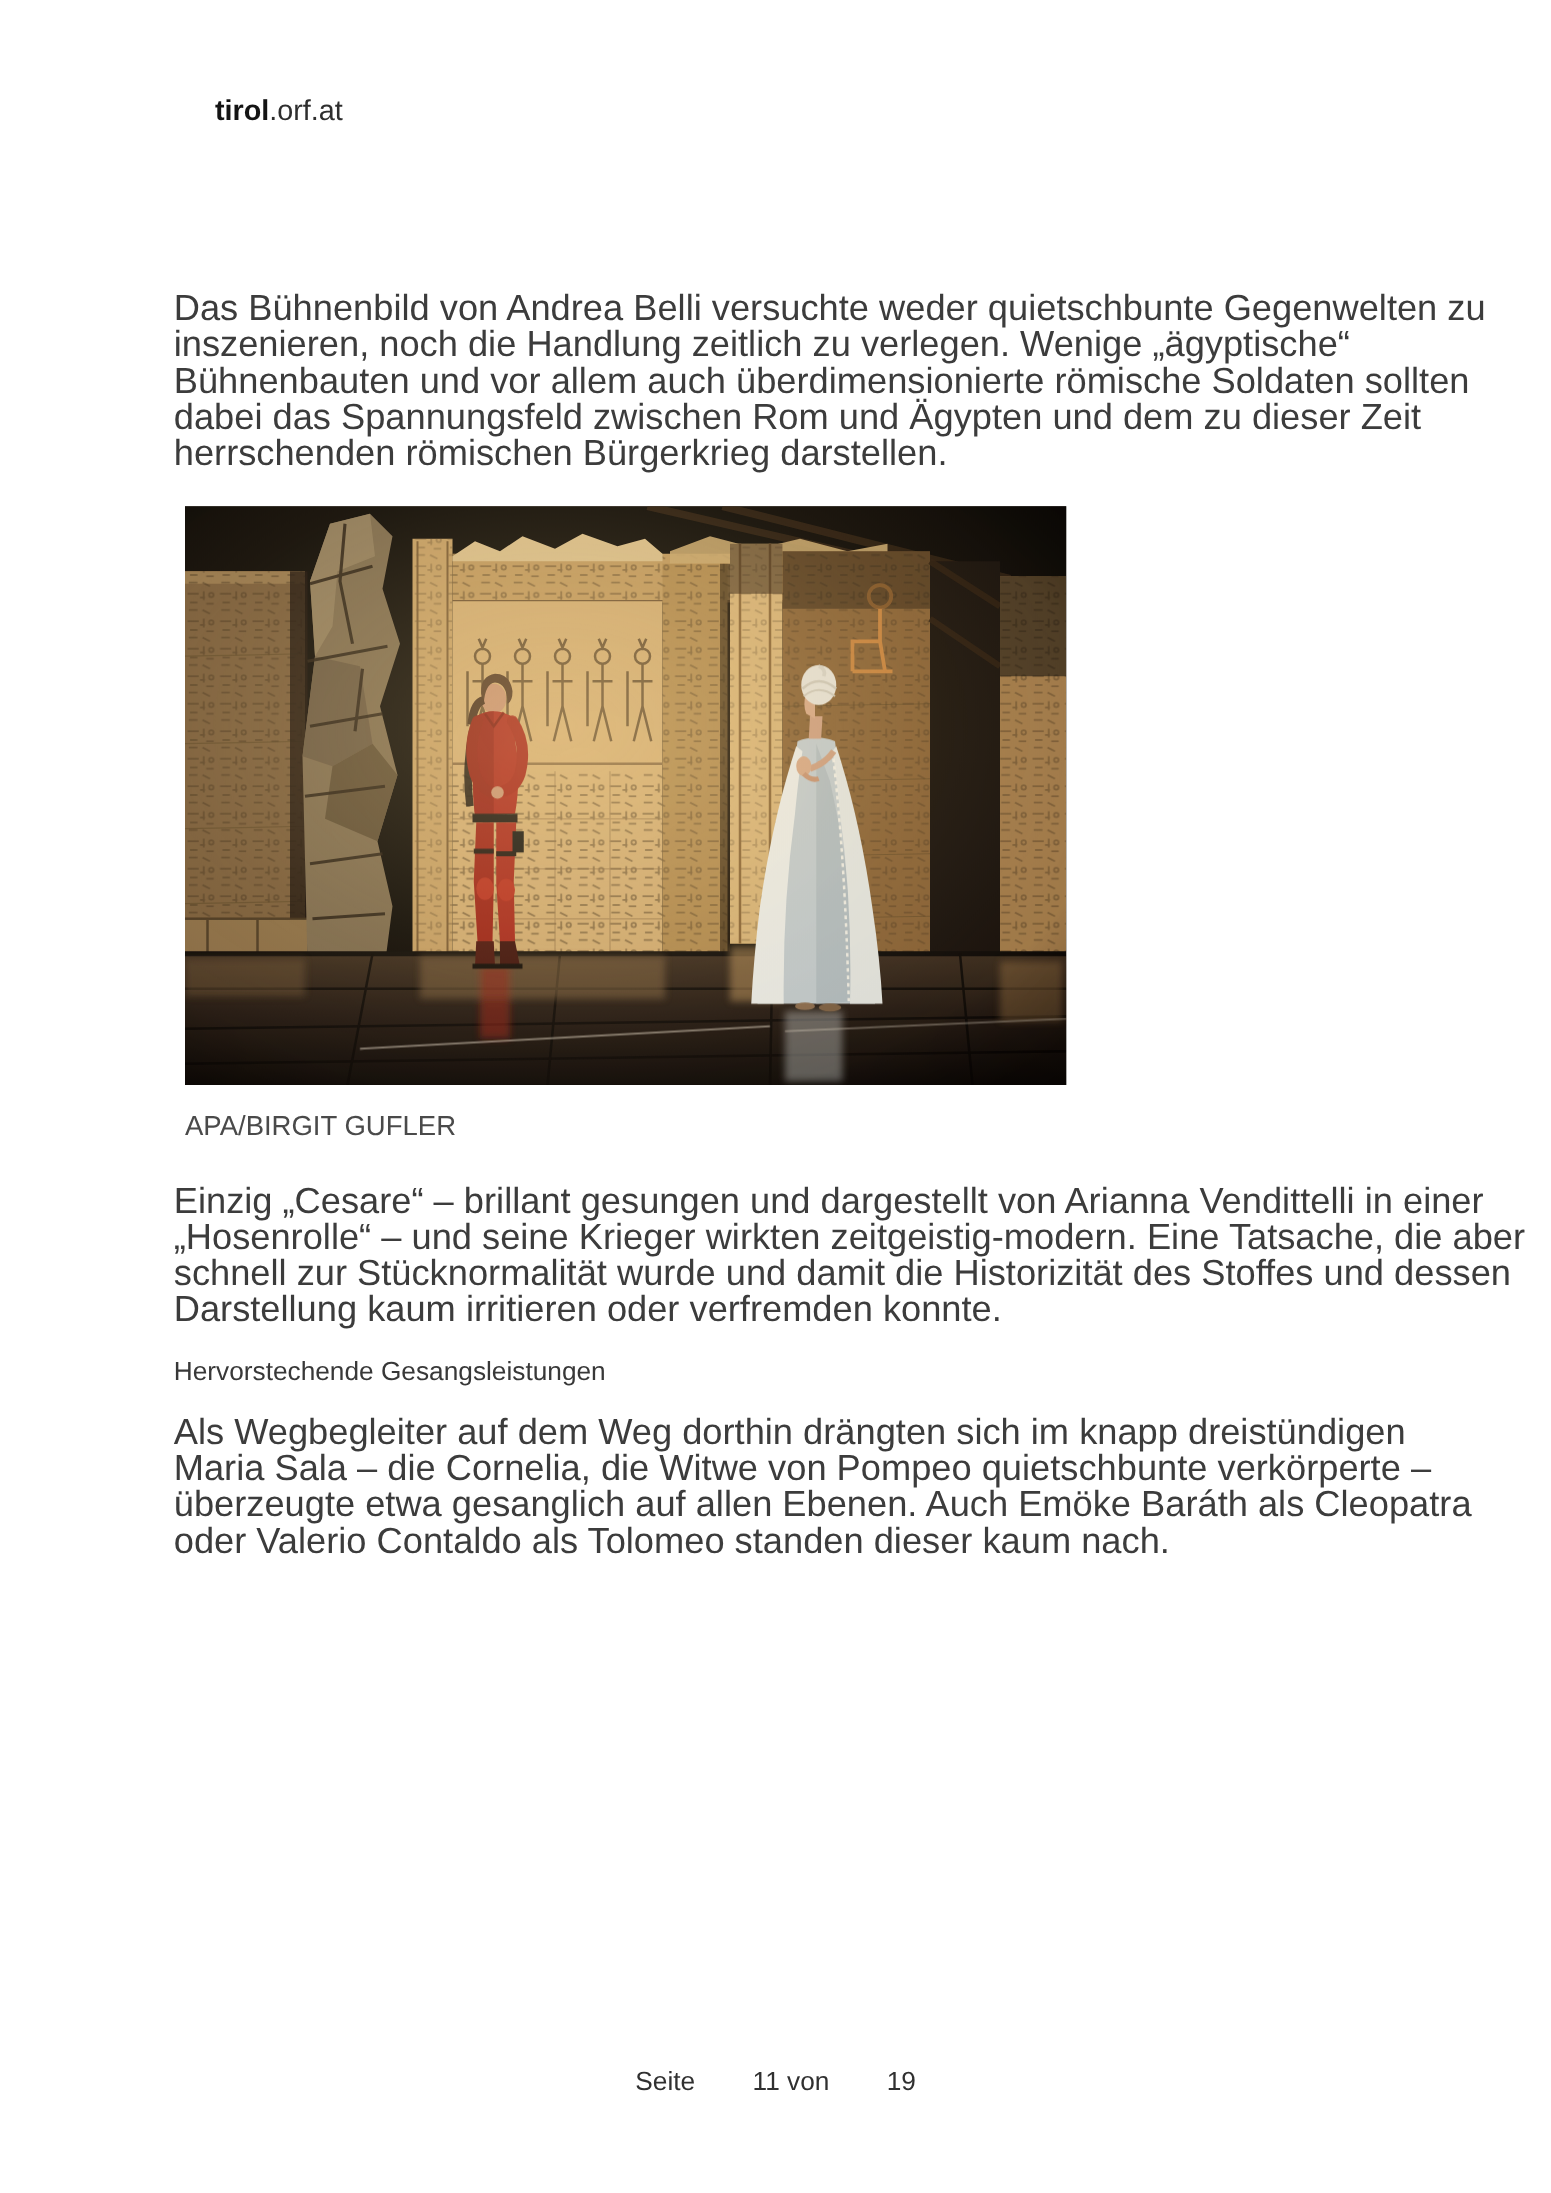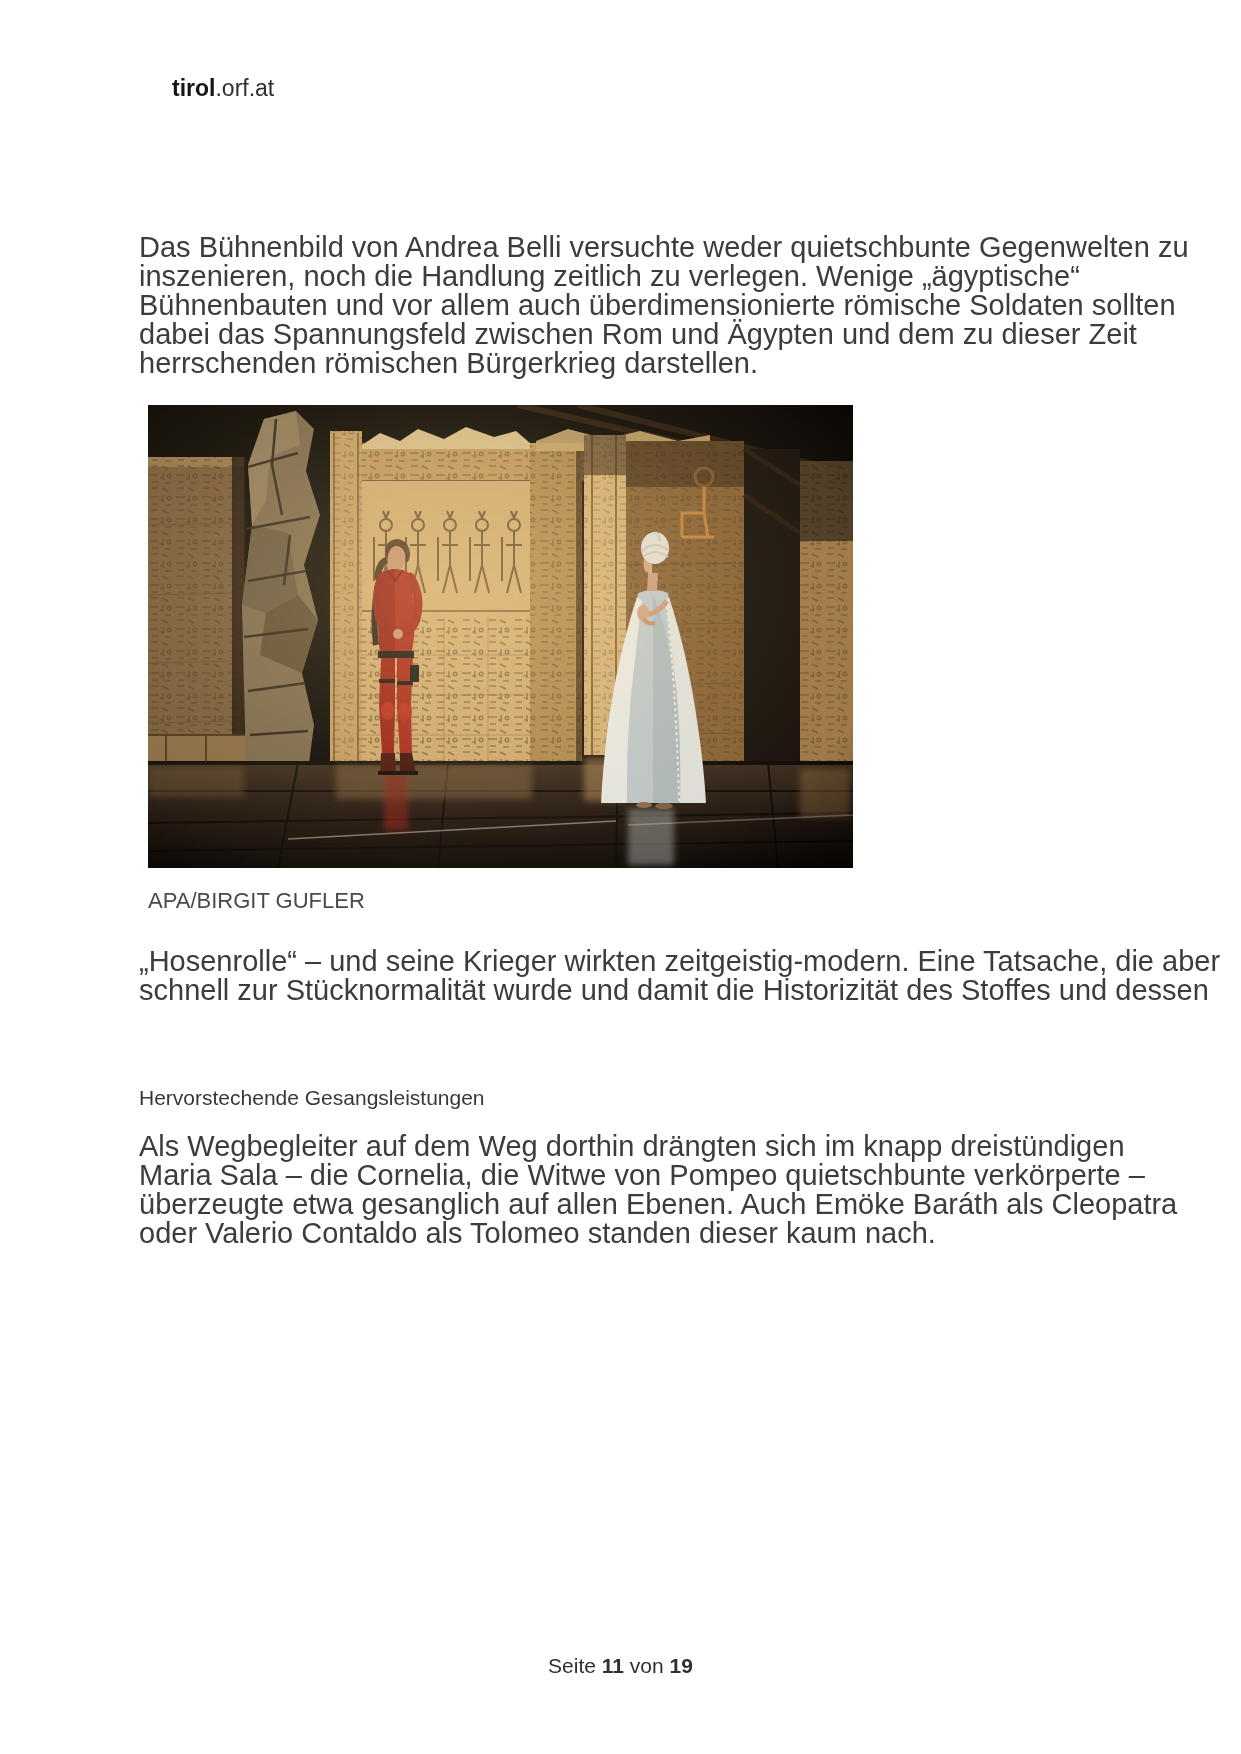--- a/index.html
+++ b/index.html
@@ -45,21 +45,21 @@
   .subheading {
     position: absolute; left: 139px; top: 1083px;
     font-size: 21px; line-height: 29px; color: #383838;
     white-space: pre;
   }
 
   .footer {
     position: absolute; left: 0; top: 1651px; width: 1241px;
     text-align: center; font-size: 21px; line-height: 29px; color: #303030;
   }
-  .footer .num { font-weight: 700; }
+  .footer .num { font-weight: 400; margin-left: 40px; }
 </style>
 </head>
 <body>
 
 <div class="page">
 
   <div class="brand"><span class="bold">tirol</span><span>.orf.at</span></div>
 
   <div class="para p1">
     <div class="line">Das Bühnenbild von Andrea Belli versuchte weder quietschbunte Gegenwelten zu</div>
@@ -287,22 +287,24 @@
       </g>
 
       <rect width="705" height="463" fill="url(#glow)"></rect>
       <rect width="705" height="463" fill="url(#vig)"></rect>
     </svg>
   </div>
 
   <div class="caption">APA/BIRGIT GUFLER</div>
 
   <div class="para p2">
+    <div class="line">Einzig „Cesare“ – brillant gesungen und dargestellt von Arianna Vendittelli in einer</div>
     <div class="line">„Hosenrolle“ – und seine Krieger wirkten zeitgeistig-modern. Eine Tatsache, die aber</div>
     <div class="line">schnell zur Stücknormalität wurde und damit die Historizität des Stoffes und dessen</div>
+    <div class="line">Darstellung kaum irritieren oder verfremden konnte.</div>
   </div>
 
   <div class="subheading">Hervorstechende Gesangsleistungen</div>
 
   <div class="para p3">
     <div class="line">Als Wegbegleiter auf dem Weg dorthin drängten sich im knapp dreistündigen</div>
     <div class="line">Maria Sala – die Cornelia, die Witwe von Pompeo quietschbunte verkörperte –</div>
     <div class="line">überzeugte etwa gesanglich auf allen Ebenen. Auch Emöke Baráth als Cleopatra</div>
     <div class="line">oder Valerio Contaldo als Tolomeo standen dieser kaum nach.</div>
   </div>

